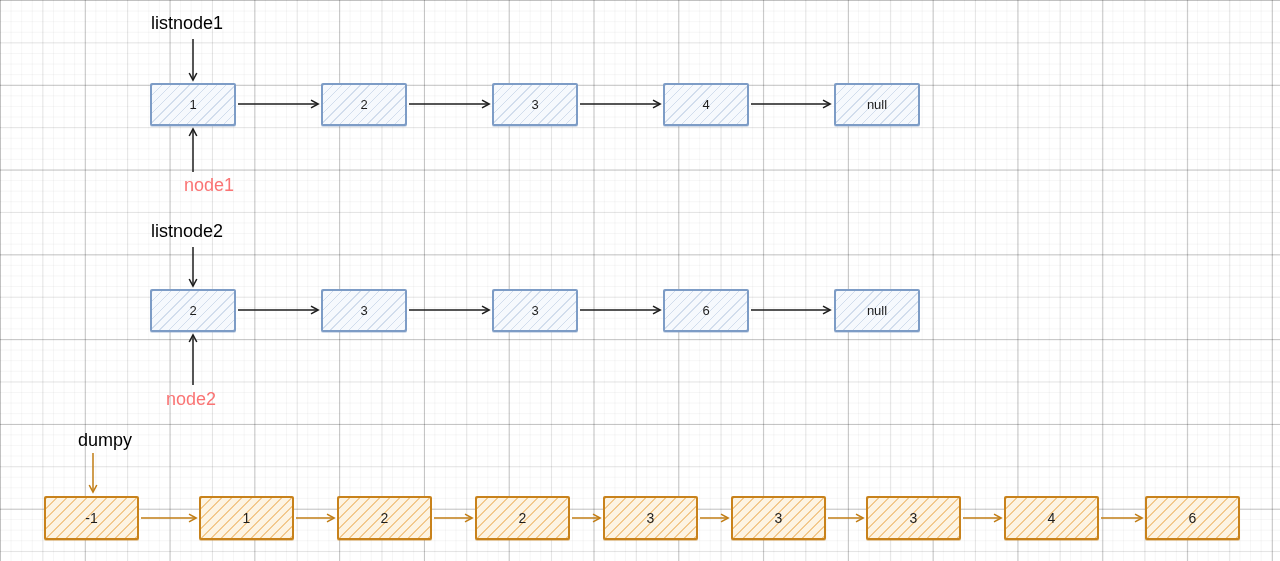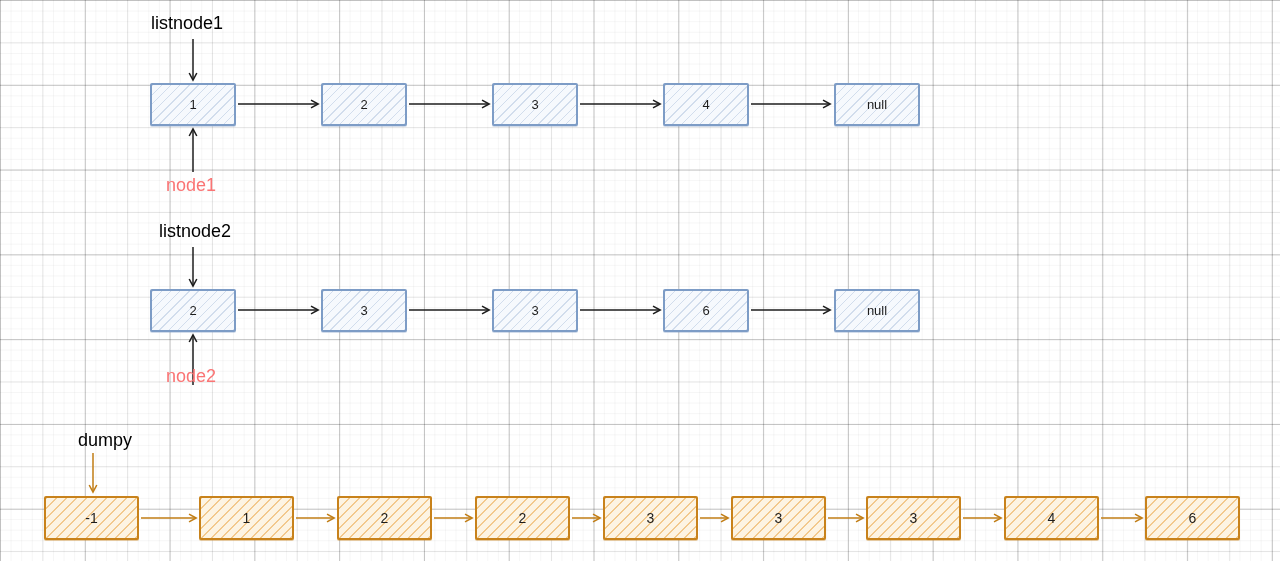--- a/index.html
+++ b/index.html
@@ -99,23 +99,23 @@
     <line class="ln-o" x1="296" y1="518" x2="334" y2="518" marker-end="url(#ao)"></line>
     <line class="ln-o" x1="434" y1="518" x2="472" y2="518" marker-end="url(#ao)"></line>
     <line class="ln-o" x1="572" y1="518" x2="600" y2="518" marker-end="url(#ao)"></line>
     <line class="ln-o" x1="700" y1="518" x2="728" y2="518" marker-end="url(#ao)"></line>
     <line class="ln-o" x1="828" y1="518" x2="863" y2="518" marker-end="url(#ao)"></line>
     <line class="ln-o" x1="963" y1="518" x2="1001" y2="518" marker-end="url(#ao)"></line>
     <line class="ln-o" x1="1101" y1="518" x2="1142" y2="518" marker-end="url(#ao)"></line>
   </svg>
 
   <div class="lbl" style="left:151px;top:13px">listnode1</div>
-  <div class="lbl red" style="left:166px;top:175px">node1</div>
-  <div class="lbl" style="left:159px;top:221px">listnode2</div>
-  <div class="lbl red" style="left:166px;top:366px">node2</div>
+  <div class="lbl red" style="left:184px;top:175px">node1</div>
+  <div class="lbl" style="left:151px;top:221px">listnode2</div>
+  <div class="lbl red" style="left:166px;top:389px">node2</div>
   <div class="lbl" style="left:78px;top:430px">dumpy</div>
 
   <div class="node blue" style="left:150px;top:83px">1</div>
   <div class="node blue" style="left:321px;top:83px">2</div>
   <div class="node blue" style="left:492px;top:83px">3</div>
   <div class="node blue" style="left:663px;top:83px">4</div>
   <div class="node blue" style="left:834px;top:83px">null</div>
 
   <div class="node blue" style="left:150px;top:289px">2</div>
   <div class="node blue" style="left:321px;top:289px">3</div>

